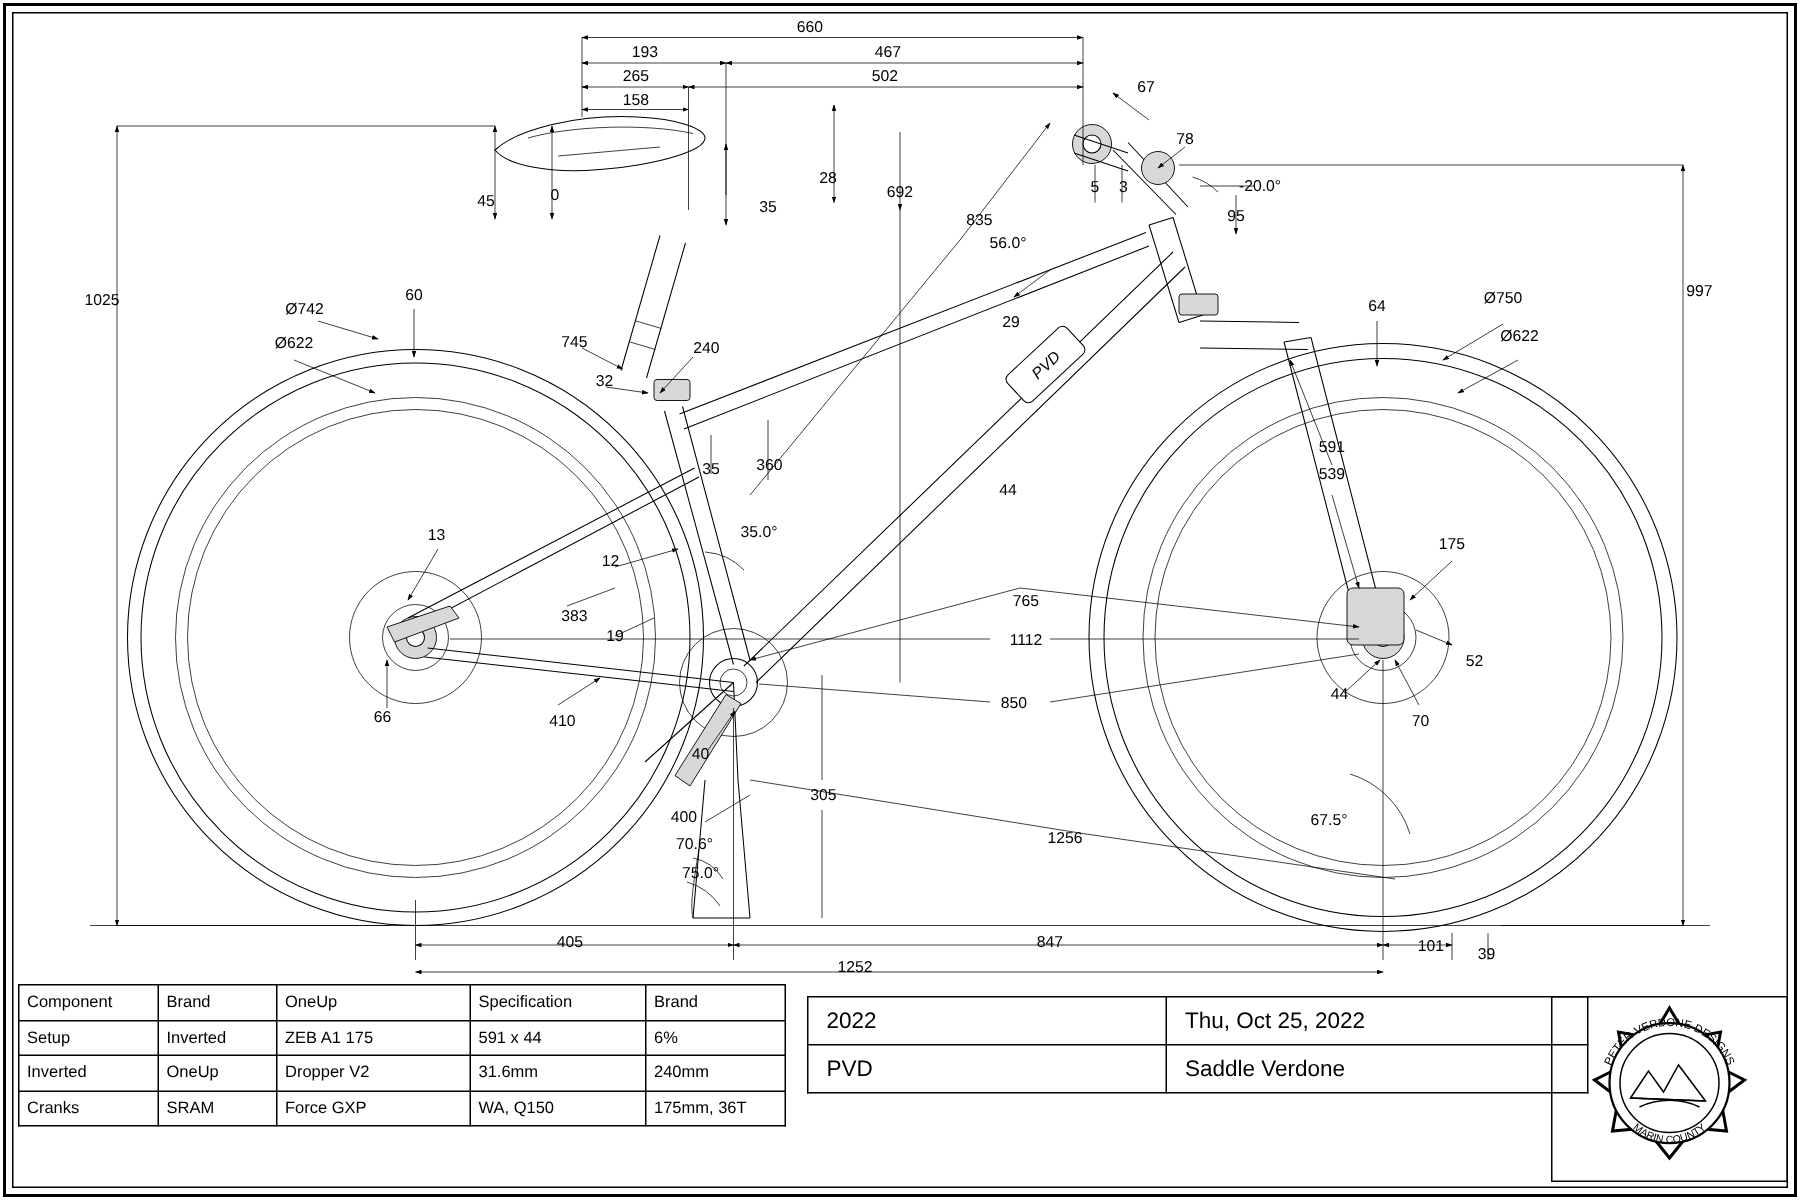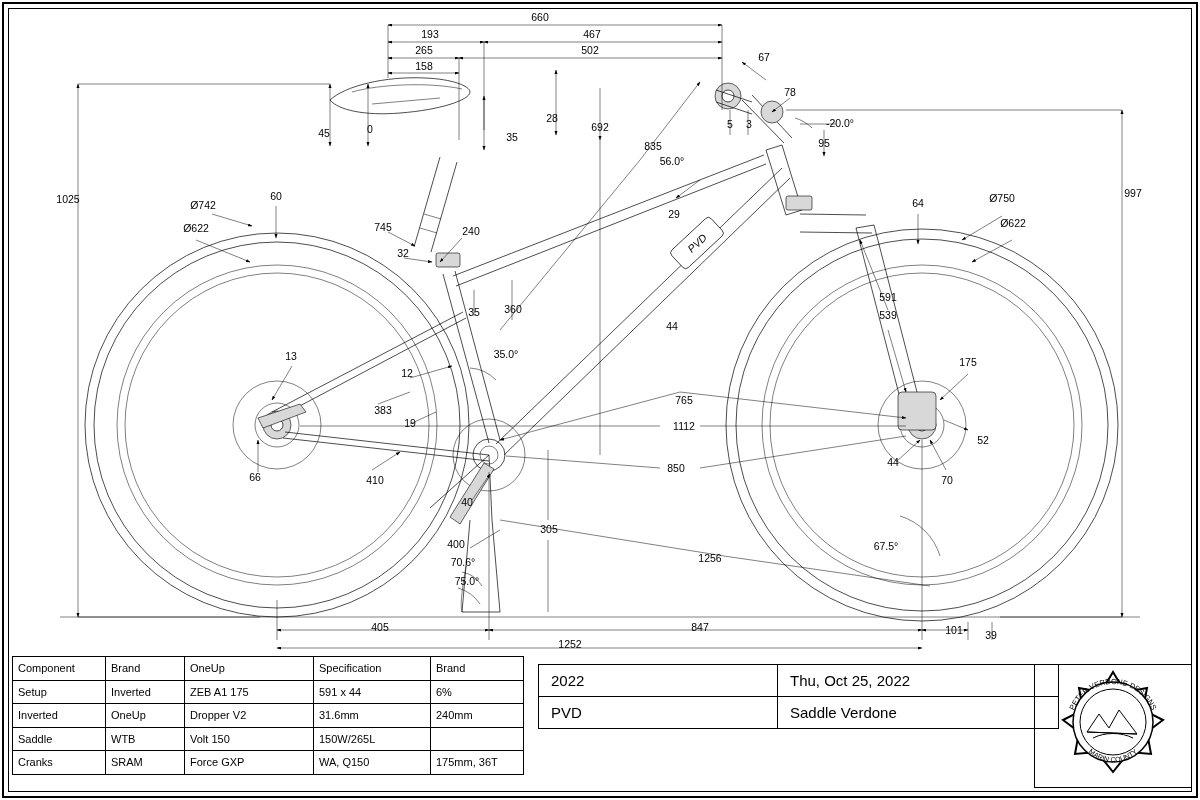--- a/index.html
+++ b/index.html
@@ -331,27 +331,20 @@
         <td>6%</td>
       </tr>
       <tr>
         <td>Inverted</td>
         <td>OneUp</td>
         <td>Dropper V2</td>
         <td>31.6mm</td>
         <td>240mm</td>
       </tr>
       <tr>
-        <td>Saddle</td>
-        <td>WTB</td>
-        <td>Volt 150</td>
-        <td>150W/265L</td>
-        <td></td>
-      </tr>
-      <tr>
         <td>Cranks</td>
         <td>SRAM</td>
         <td>Force GXP</td>
         <td>WA, Q150</td>
         <td>175mm, 36T</td>
       </tr>
     </tbody>
   </table>
 
   <table class="tbl" id="title-table">

